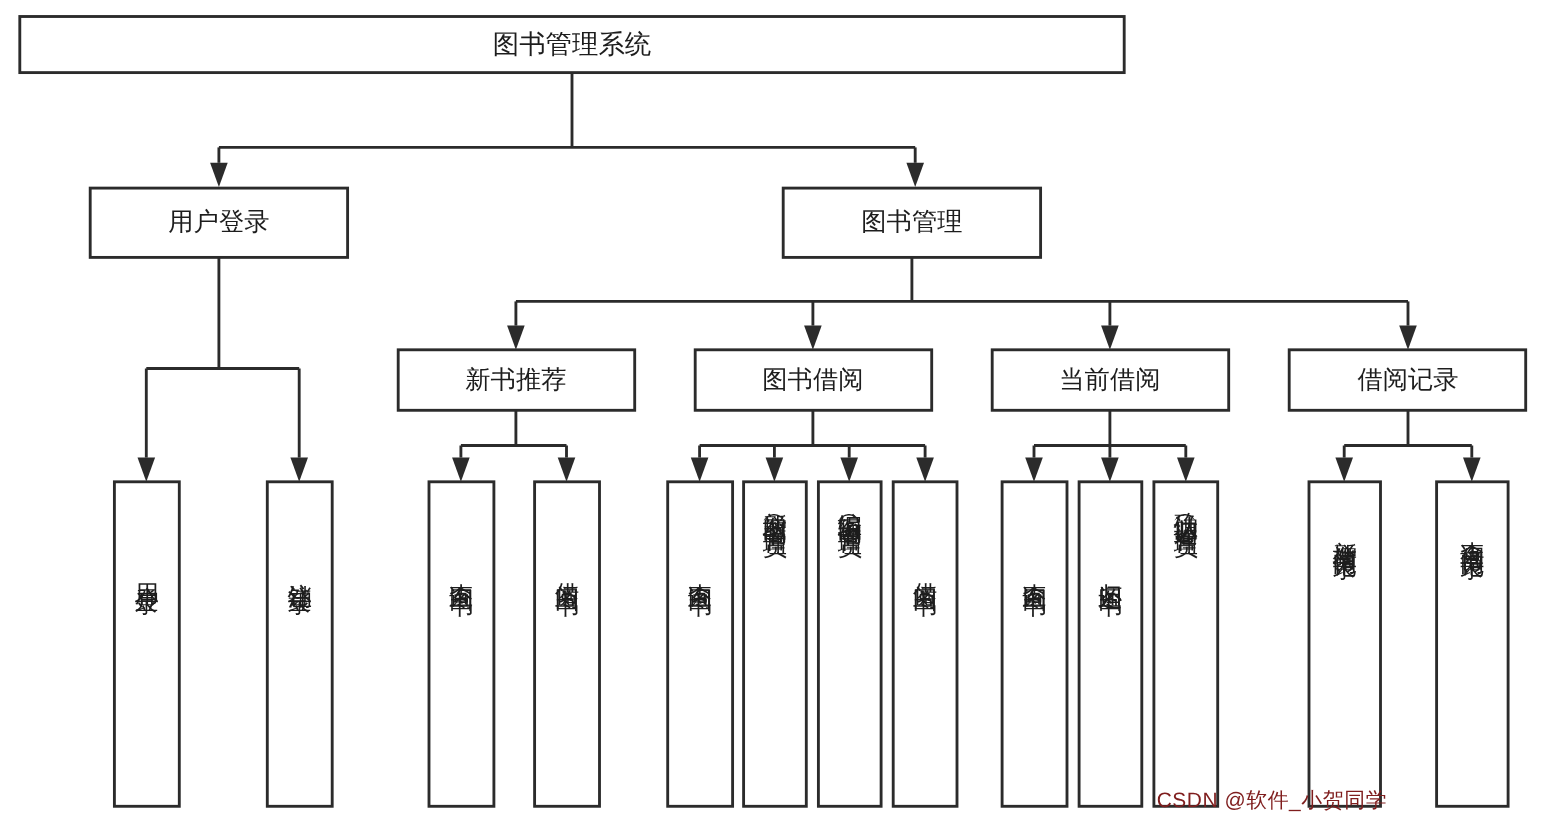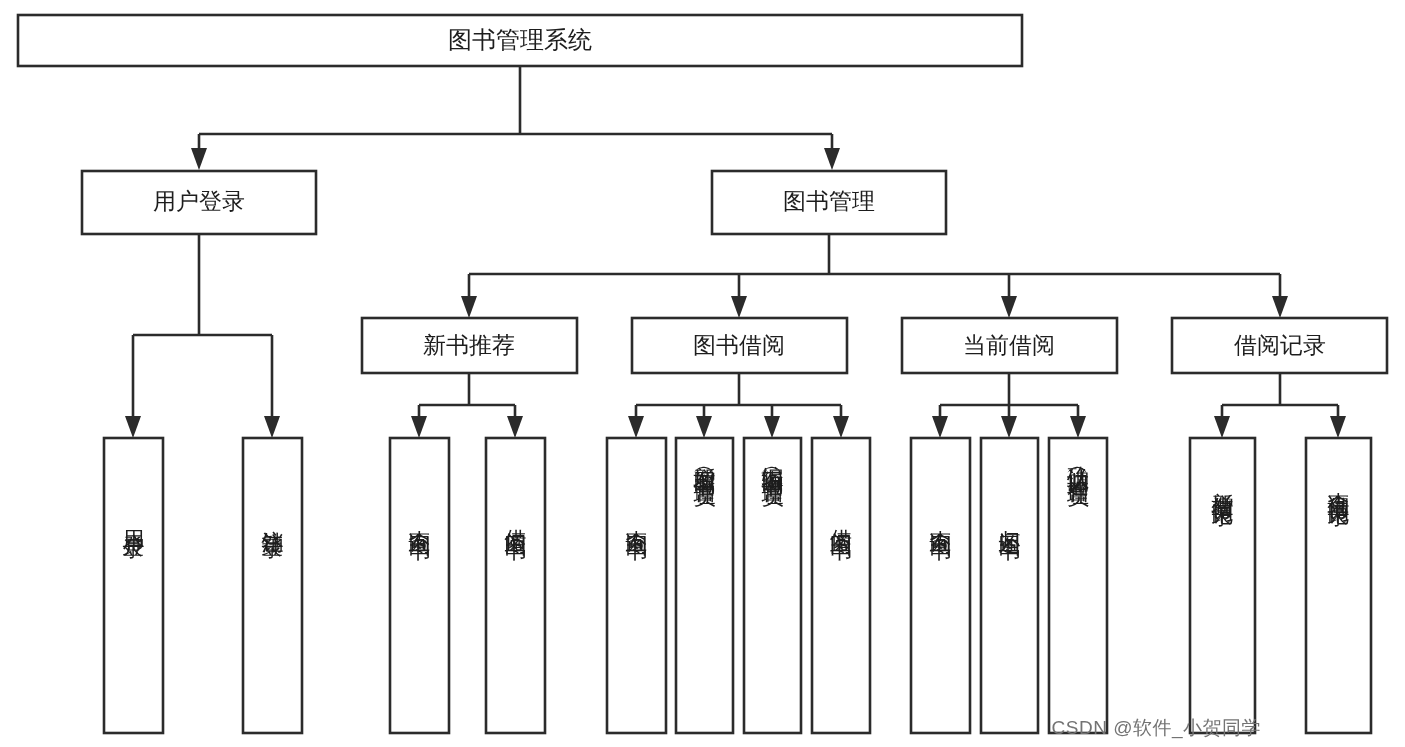--- a/index.html
+++ b/index.html
@@ -71,21 +71,21 @@
     letter-spacing: 3px;
     color: #1d1d1d;
     white-space: nowrap;
   }
   .watermark {
     position: absolute;
     right: 8px;
     bottom: 6px;
     font-family: "Liberation Sans", "DejaVu Sans", sans-serif;
     font-size: 19px;
-    color: #737373;
+    color: #7f1d1d;
     letter-spacing: 0.5px;
     white-space: nowrap;
   }
 </style>
 </head>
 <body>
 
 <div id="diagram-root">
 
   <svg class="diagram" viewBox="0 0 1405 747" xmlns="http://www.w3.org/2000/svg">

